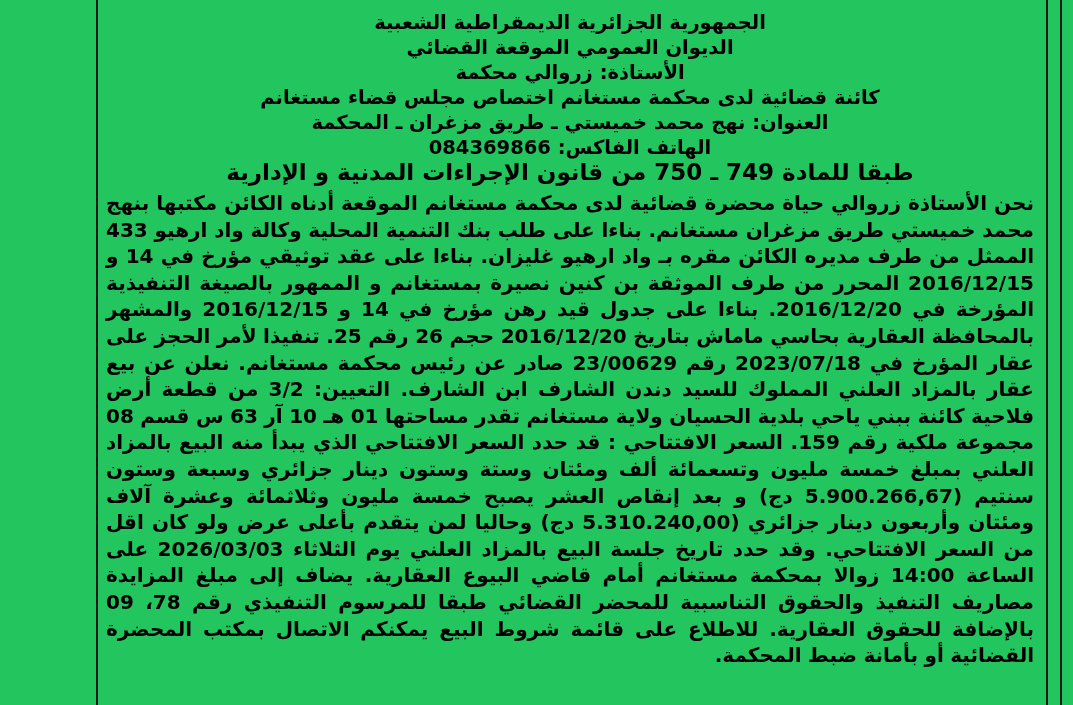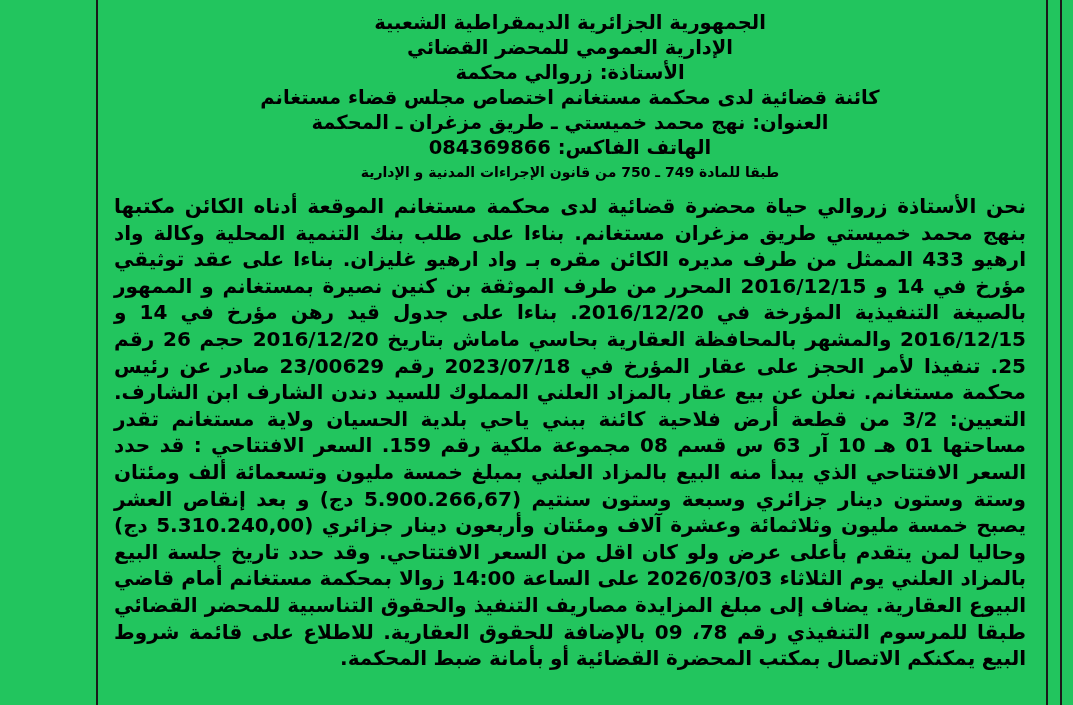--- a/index.html
+++ b/index.html
@@ -57,52 +57,52 @@
     text-align: center;
     font-weight: bold;
     font-size: 19.5px;
     line-height: 25px;
     letter-spacing: 0px;
   }
   .header-block .line {
     white-space: nowrap;
   }
   .header-block .line.art {
-    font-size: 14px;
+    font-size: 23px;
   }
   .body-block {
     margin-top: 5px;
     text-align: justify;
     text-align-last: justify;
     font-weight: bold;
     font-size: 20px;
     line-height: 26.6px;
     word-spacing: -0.5px;
   }
   .body-block p {
-    margin: 8px;
+    margin: 0;
   }
   .body-block p.last {
     text-align-last: right;
   }
 </style>
 </head>
 <body>
 
 <div class="page">
 
   <div class="rule-left"></div>
   <div class="rule-right-outer"></div>
   <div class="rule-right-inner"></div>
 
   <div class="doc">
 
     <div class="header-block">
       <div class="line">الجمهورية الجزائرية الديمقراطية الشعبية</div>
-      <div class="line">الإدارية العمومي للمحضر القضائي</div>
+      <div class="line">الديوان العمومي الموقعة القضائي</div>
       <div class="line">الأستاذة: زروالي محكمة</div>
       <div class="line">كائنة قضائية لدى محكمة مستغانم اختصاص مجلس قضاء مستغانم</div>
       <div class="line">العنوان: نهج محمد خميستي ـ طريق مزغران ـ المحكمة</div>
       <div class="line">الهاتف الفاكس: 084369866</div>
       <div class="line art">طبقا للمادة 749 ـ 750 من قانون الإجراءات المدنية و الإدارية</div>
     </div>
 
     <div class="body-block">
       <p class="last">نحن الأستاذة زروالي حياة محضرة قضائية لدى محكمة مستغانم الموقعة أدناه الكائن مكتبها بنهج محمد خميستي طريق مزغران مستغانم. بناءا على طلب بنك التنمية المحلية وكالة واد ارهيو 433 الممثل من طرف مديره الكائن مقره بـ واد ارهيو غليزان. بناءا على عقد توثيقي مؤرخ في 14 و 2016/12/15 المحرر من طرف الموثقة بن كنين نصيرة بمستغانم و الممهور بالصيغة التنفيذية المؤرخة في 2016/12/20. بناءا على جدول قيد رهن مؤرخ في 14 و 2016/12/15 والمشهر بالمحافظة العقارية بحاسي ماماش بتاريخ 2016/12/20 حجم 26 رقم 25. تنفيذا لأمر الحجز على عقار المؤرخ في 2023/07/18 رقم 23/00629 صادر عن رئيس محكمة مستغانم. نعلن عن بيع عقار بالمزاد العلني المملوك للسيد دندن الشارف ابن الشارف. التعيين: 3/2 من قطعة أرض فلاحية كائنة ببني ياحي بلدية الحسيان ولاية مستغانم تقدر مساحتها 01 هـ 10 آر 63 س قسم 08 مجموعة ملكية رقم 159. السعر الافتتاحي : قد حدد السعر الافتتاحي الذي يبدأ منه البيع بالمزاد العلني بمبلغ خمسة مليون وتسعمائة ألف ومئتان وستة وستون دينار جزائري وسبعة وستون سنتيم (5.900.266,67 دج) و بعد إنقاص العشر يصبح خمسة مليون وثلاثمائة وعشرة آلاف ومئتان وأربعون دينار جزائري (5.310.240,00 دج) وحاليا لمن يتقدم بأعلى عرض ولو كان اقل من السعر الافتتاحي. وقد حدد تاريخ جلسة البيع بالمزاد العلني يوم الثلاثاء 2026/03/03 على الساعة 14:00 زوالا بمحكمة مستغانم أمام قاضي البيوع العقارية. يضاف إلى مبلغ المزايدة مصاريف التنفيذ والحقوق التناسبية للمحضر القضائي طبقا للمرسوم التنفيذي رقم 78، 09 بالإضافة للحقوق العقارية. للاطلاع على قائمة شروط البيع يمكنكم الاتصال بمكتب المحضرة القضائية أو بأمانة ضبط المحكمة.</p>
     </div>

